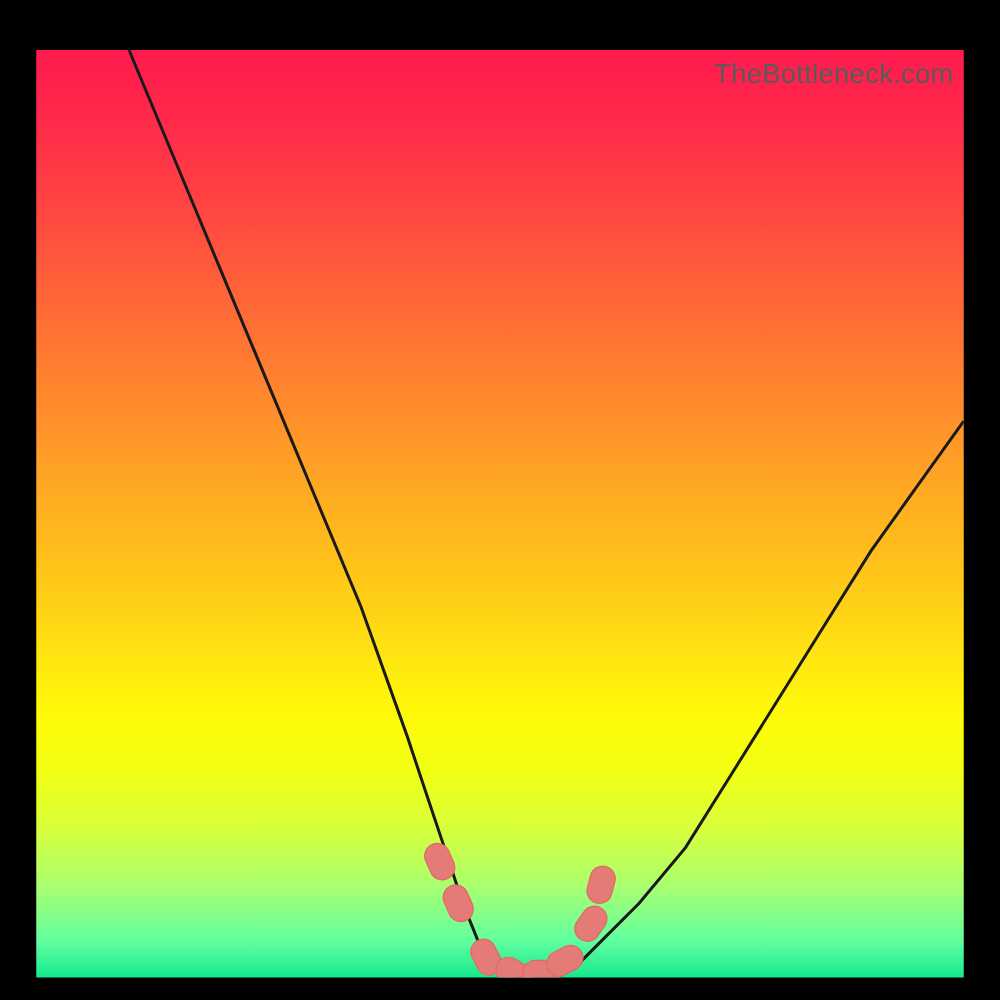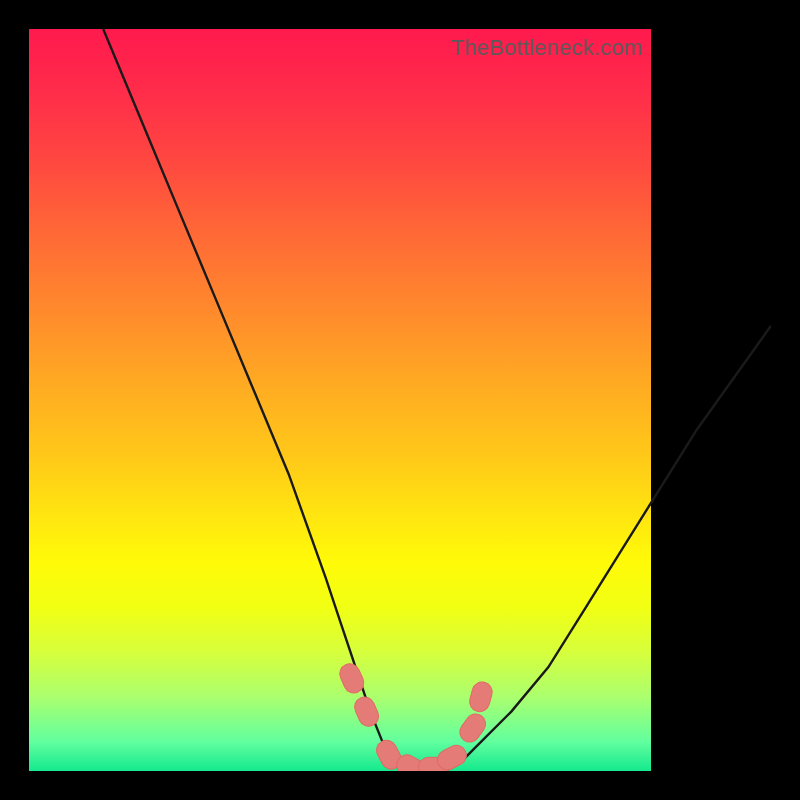--- a/index.html
+++ b/index.html
@@ -13,22 +13,22 @@
   }
   .frame {
     position: relative;
     width: 800px;
     height: 800px;
     background: #000;
   }
   .plot {
     position: absolute;
     left: 29px;
-    top: 29px;
-    width: 622px;
+    top: 40px;
+    width: 742px;
     height: 742px;
     background: linear-gradient(
       to bottom,
       #ff1a4e 0%,
       #ff2b4a 8%,
       #ff4840 18%,
       #ff6a36 28%,
       #ff8a2c 38%,
       #ffab22 48%,
       #ffca18 58%,

